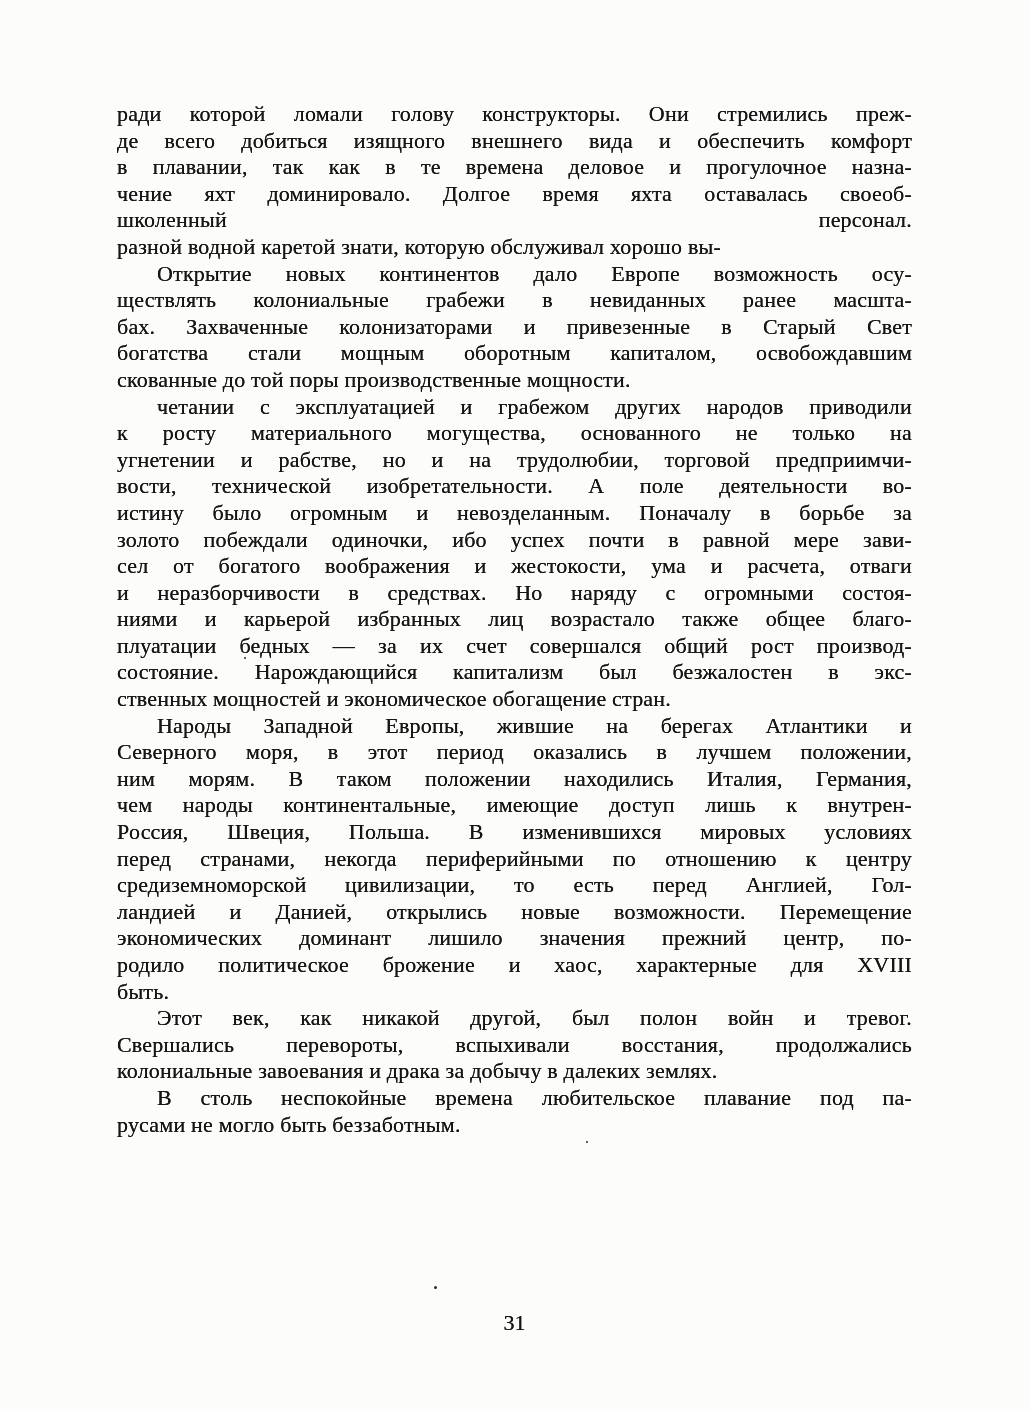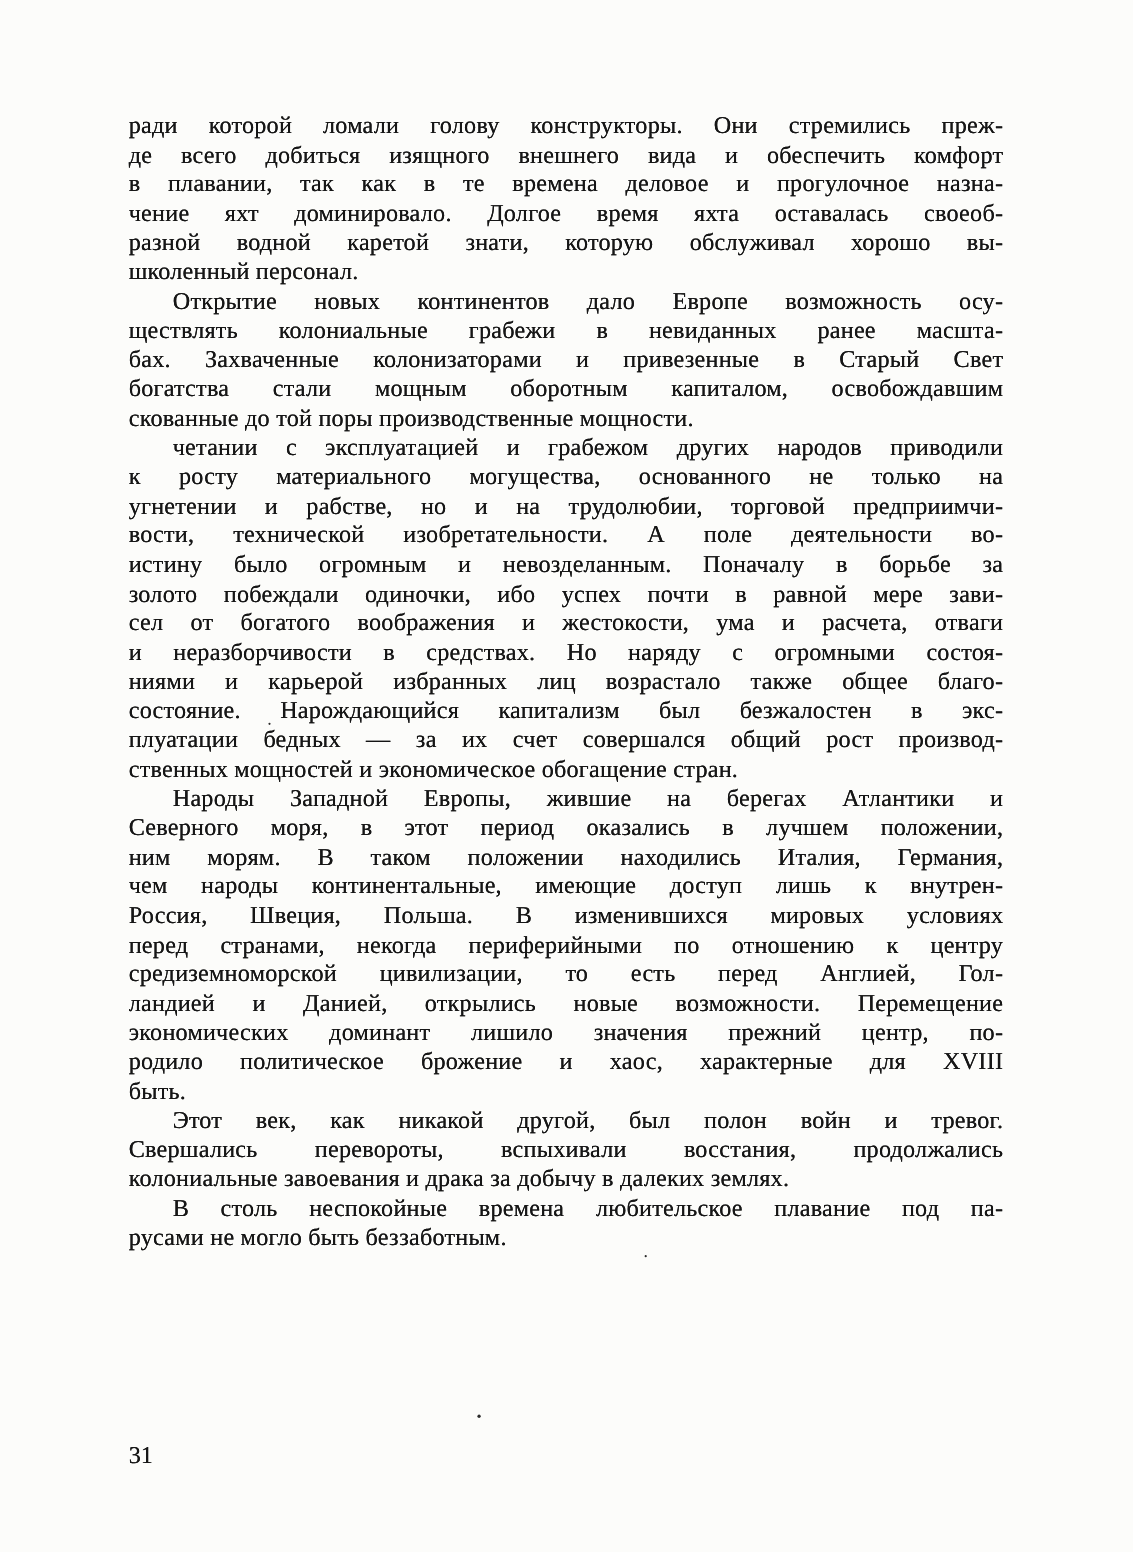--- a/index.html
+++ b/index.html
@@ -46,21 +46,21 @@
     text-indent: 40px;
   }
   .text-block .para:first-child .line:first-child {
     text-indent: 0;
   }
   .page-number {
     position: absolute;
     left: 117px;
     top: 1310px;
     width: 795px;
-    text-align: left;
+    text-align: center;
     font-size: 22px;
     line-height: 26px;
     text-shadow: 0 0 0.5px currentColor;
   }
   .ink-dot {
     position: absolute;
     background: #2b2b2b;
     border-radius: 50%;
   }
   .dot-a { left: 434px; top: 1286px; width: 3px; height: 3px; }
@@ -70,42 +70,42 @@
 </head>
 <body>
 
 <div class="page">
   <main class="text-block" id="text-block">
       <p class="para">
         <span class="line">ради которой ломали голову конструкторы. Они стремились преж-</span>
         <span class="line">де всего добиться изящного внешнего вида и обеспечить комфорт</span>
         <span class="line">в плавании, так как в те времена деловое и прогулочное назна-</span>
         <span class="line">чение яхт доминировало. Долгое время яхта оставалась своеоб-</span>
+        <span class="line">школенный персонал.</span>
         <span class="line">разной водной каретой знати, которую обслуживал хорошо вы-</span>
-        <span class="line">школенный персонал.</span>
       </p>
       <p class="para">
         <span class="line">Открытие новых континентов дало Европе возможность осу-</span>
         <span class="line">ществлять колониальные грабежи в невиданных ранее масшта-</span>
         <span class="line">бах. Захваченные колонизаторами и привезенные в Старый Свет</span>
         <span class="line">богатства стали мощным оборотным капиталом, освобождавшим</span>
         <span class="line">скованные до той поры производственные мощности.</span>
       </p>
       <p class="para">
         <span class="line">четании с эксплуатацией и грабежом других народов приводили</span>
         <span class="line">к росту материального могущества, основанного не только на</span>
         <span class="line">угнетении и рабстве, но и на трудолюбии, торговой предприимчи-</span>
         <span class="line">вости, технической изобретательности. А поле деятельности во-</span>
         <span class="line">истину было огромным и невозделанным. Поначалу в борьбе за</span>
         <span class="line">золото побеждали одиночки, ибо успех почти в равной мере зави-</span>
         <span class="line">сел от богатого воображения и жестокости, ума и расчета, отваги</span>
         <span class="line">и неразборчивости в средствах. Но наряду с огромными состоя-</span>
         <span class="line">ниями и карьерой избранных лиц возрастало также общее благо-</span>
+        <span class="line">плуатации бедных — за их счет совершался общий рост производ-</span>
         <span class="line">состояние. Нарождающийся капитализм был безжалостен в экс-</span>
-        <span class="line">плуатации бедных — за их счет совершался общий рост производ-</span>
         <span class="line">ственных мощностей и экономическое обогащение стран.</span>
       </p>
       <p class="para">
         <span class="line">Народы Западной Европы, жившие на берегах Атлантики и</span>
         <span class="line">Северного моря, в этот период оказались в лучшем положении,</span>
         <span class="line">ним морям. В таком положении находились Италия, Германия,</span>
         <span class="line">чем народы континентальные, имеющие доступ лишь к внутрен-</span>
         <span class="line">Россия, Швеция, Польша. В изменившихся мировых условиях</span>
         <span class="line">перед странами, некогда периферийными по отношению к центру</span>
         <span class="line">средиземноморской цивилизации, то есть перед Англией, Гол-</span>

